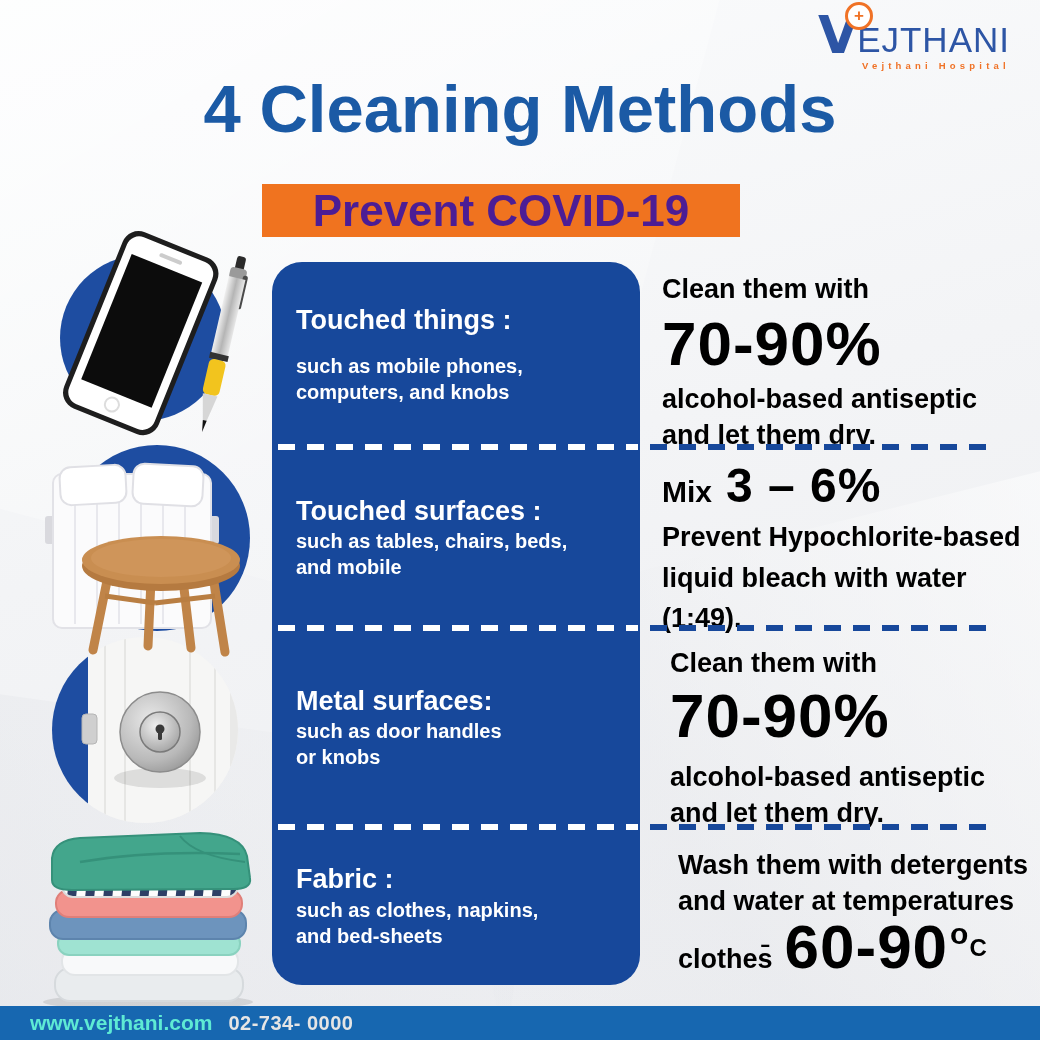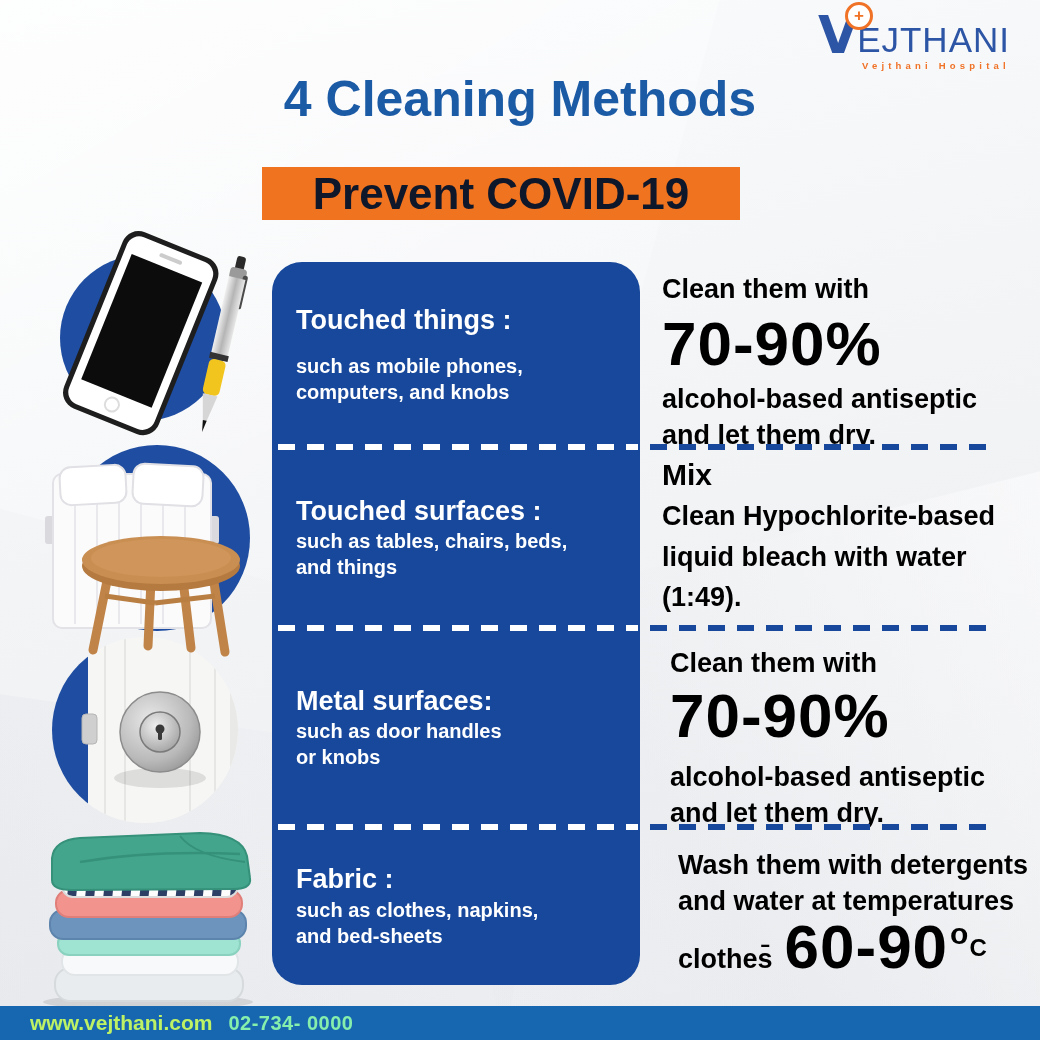--- a/index.html
+++ b/index.html
@@ -26,23 +26,23 @@
   .logo-v{font-family:"DejaVu Sans",sans-serif;font-size:52px;font-weight:800;
     color:#2d55a5;line-height:.82;letter-spacing:-2px;}
   .logo-cross{position:absolute;left:27px;top:-12px;width:22px;height:22px;
     border:3px solid #f07226;border-radius:50%;background:#fff;color:#f07226;
     font-weight:800;font-size:17px;line-height:21px;text-align:center;}
   .logo-brand{font-size:35px;color:#2d55a5;letter-spacing:1px;font-weight:500;line-height:.95;margin-left:1px;}
   .logo-sub{color:#f07226;font-size:9.5px;letter-spacing:4.2px;font-weight:700;margin:3px 0 0 44px;}
 
   
   .title{position:absolute;top:70px;left:0;width:100%;text-align:center;
-    font-size:50px;font-weight:700;color:#1b5aa5;letter-spacing:0;z-index:2;}
-  .banner{position:absolute;top:167px;left:262px;width:478px;height:53px;
-    background:#f0731f;color:#0f172a;font-size:44px;font-weight:700;
+    font-size:67px;font-weight:700;color:#1b5aa5;letter-spacing:0;z-index:2;}
+  .banner{position:absolute;top:184px;left:262px;width:478px;height:53px;
+    background:#f0731f;color:#4c1d95;font-size:44px;font-weight:700;
     display:flex;align-items:center;justify-content:center;z-index:2;}
 
   
   .bluecol{position:absolute;left:272px;top:262px;width:368px;height:723px;
     background:#17489b;border-radius:30px;z-index:1;}
   .cat{position:absolute;left:272px;width:368px;z-index:2;color:#fff;
     display:flex;flex-direction:column;justify-content:center;
     padding:0 6px 0 24px;box-sizing:border-box;}
   .cat-title{font-size:27px;font-weight:700;line-height:1.25;}
   .cat-line{font-size:20px;font-weight:700;line-height:1.3;white-space:nowrap;}
@@ -82,22 +82,22 @@
   
   .img{position:absolute;z-index:3;}
   .img1{left:15px;top:230px;}
   .img2{left:5px;top:438px;z-index:4;}
   .img3{left:20px;top:628px;z-index:2;}
   .img4{left:20px;top:828px;}
 
   
   .footer{position:absolute;left:0;bottom:0;width:100%;height:34px;background:#1767b0;
     display:flex;align-items:center;padding-left:30px;box-sizing:border-box;z-index:6;}
-  .footer-site{color:#bef264;font-size:21px;font-weight:700;margin-right:16px;}
-  .footer-phone{color:#86efac;font-size:20px;font-weight:600;letter-spacing:.5px;}
+  .footer-site{color:#5eead4;font-size:21px;font-weight:700;margin-right:16px;}
+  .footer-phone{color:#e5e5e5;font-size:20px;font-weight:600;letter-spacing:.5px;}
 </style>
 </head>
 <body>
 
 <div class="facet1"></div>
 <div class="facet2"></div>
 <div class="facet3"></div>
 
 <div class="logo">
   <div class="logo-row">
@@ -115,21 +115,21 @@
 
 <div class="cat cat1">
   <div class="cat-title">Touched things :</div>
   <div class="cat-line">such as mobile phones,</div>
   <div class="cat-line">computers, and knobs</div>
 </div>
 
 <div class="cat cat2">
   <div class="cat-title">Touched surfaces :</div>
   <div class="cat-line">such as tables, chairs, beds,</div>
-  <div class="cat-line">and things</div>
+  <div class="cat-line">and mobile</div>
 </div>
 
 <div class="cat cat3">
   <div class="cat-title">Metal surfaces:</div>
   <div class="cat-line">such as door handles</div>
   <div class="cat-line">or knobs</div>
 </div>
 
 <div class="cat cat4">
   <div class="cat-title">Fabric :</div>
@@ -147,22 +147,23 @@
 <div class="instr b1">
   <div class="lead">Clean them with</div>
   <div class="bignum">70-90%</div>
   <div class="instr-line">alcohol-based antiseptic</div>
   <div class="instr-line">and let them dry.</div>
 </div>
 
 <div class="instr b2">
   <div class="mixrow">
     <span class="mix">Mix</span>
+    <span class="big46">3 – 6%</span>
   </div>
-  <div class="instr-line">Clean Hypochlorite-based</div>
+  <div class="instr-line">Prevent Hypochlorite-based</div>
   <div class="instr-line">liquid bleach with water</div>
   <div class="instr-line">(1:49).</div>
 </div>
 
 <div class="instr b3">
   <div class="lead">Clean them with</div>
   <div class="bignum">70-90%</div>
   <div class="instr-line">alcohol-based antiseptic</div>
   <div class="instr-line">and let them dry.</div>
 </div>

